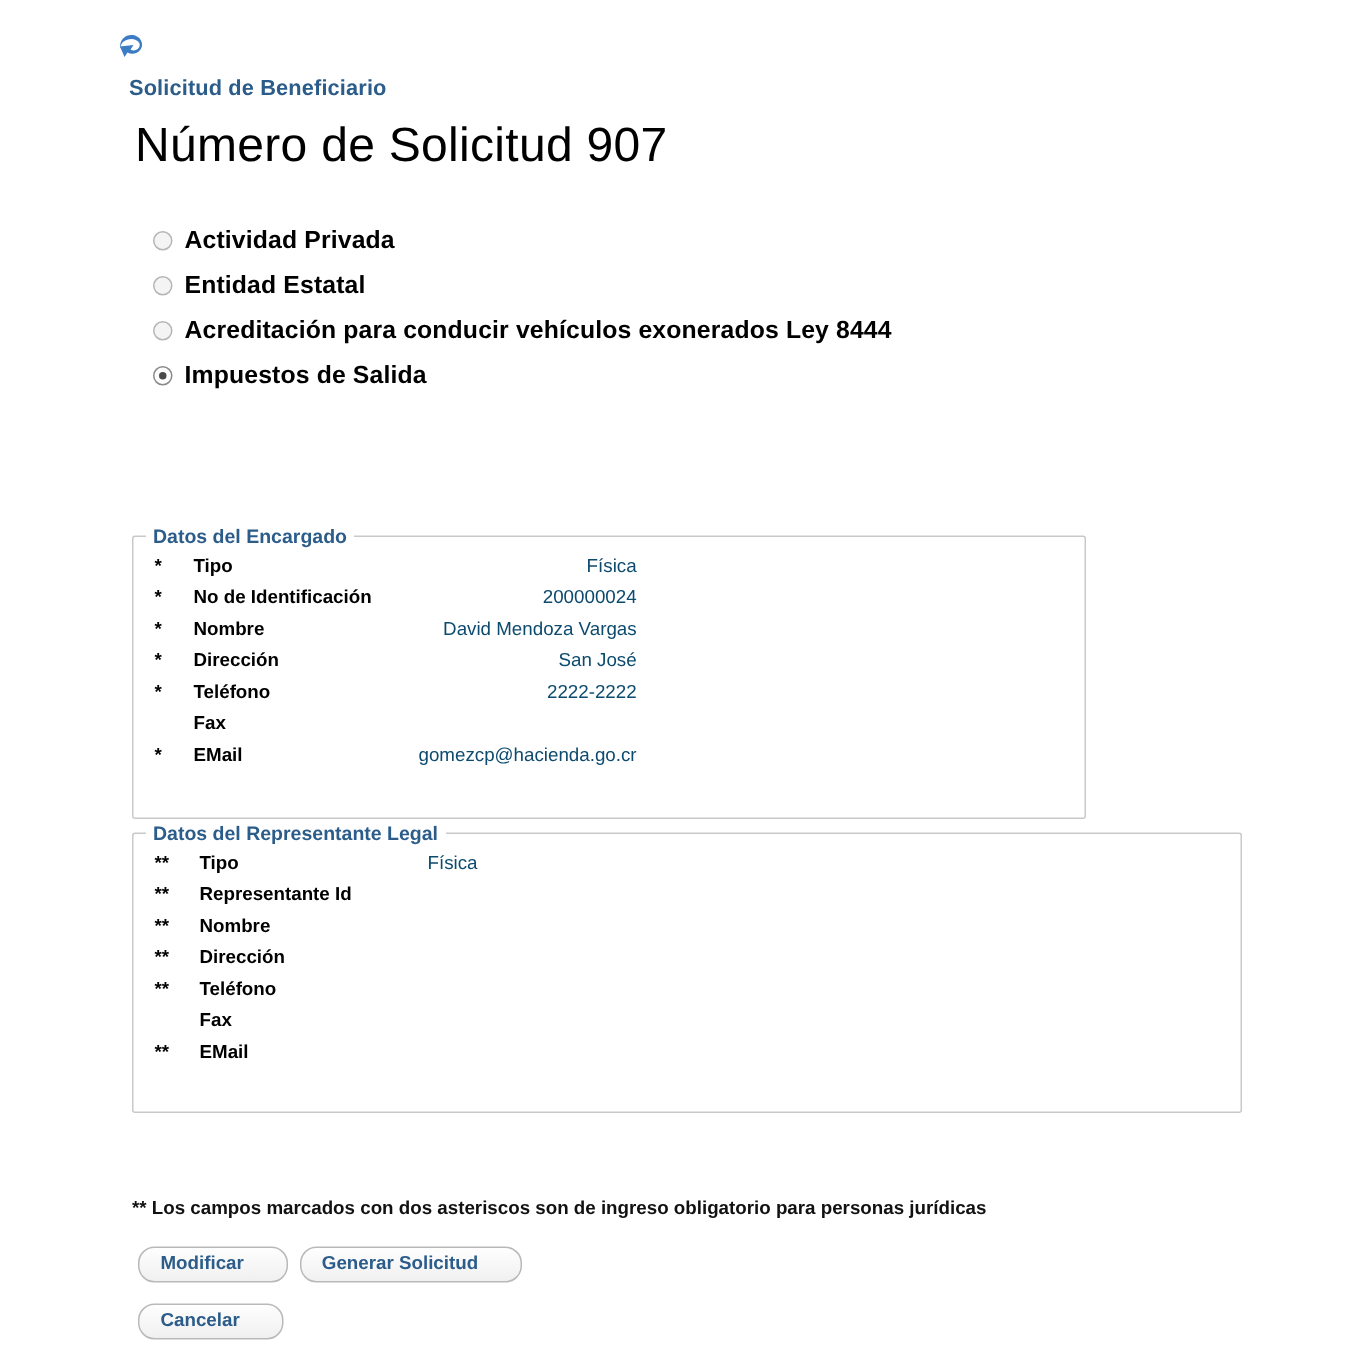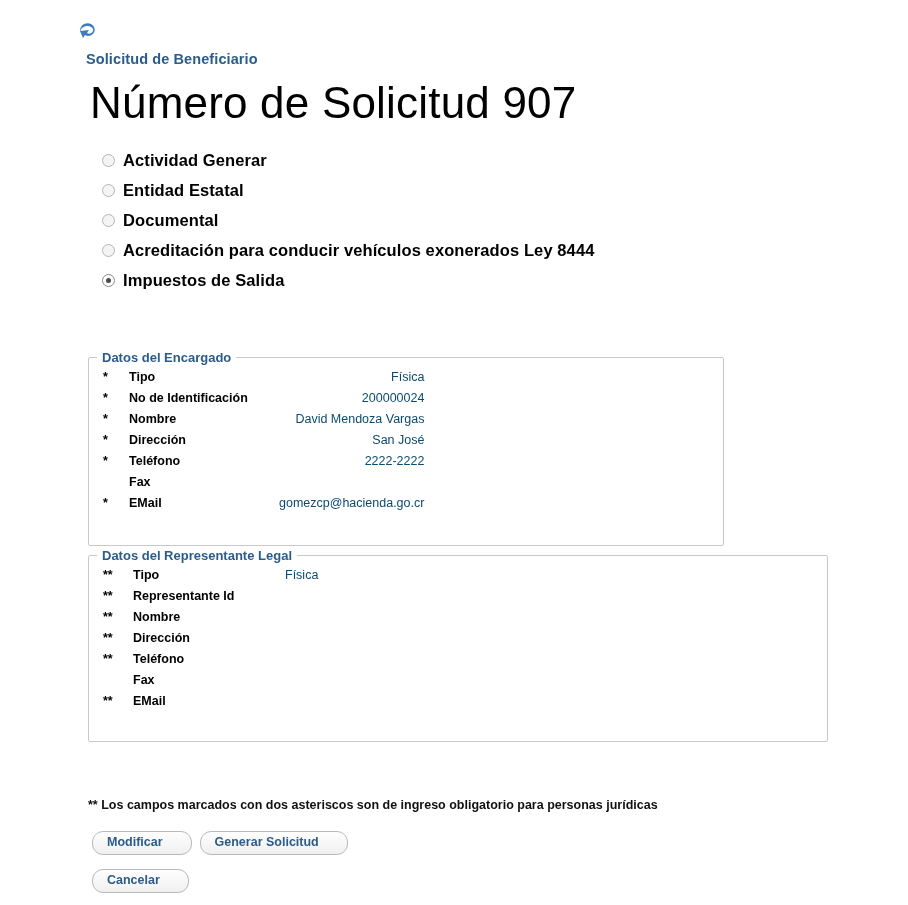--- a/index.html
+++ b/index.html
@@ -38,21 +38,21 @@
     top: 51px;
     font-size: 14.5px;
     font-weight: bold;
     color: #2b5c8a;
     letter-spacing: 0.1px;
   }
   .main-title {
     position: absolute;
     left: 90px;
     top: 78px;
-    font-size: 44px;
+    font-size: 32px;
     font-weight: normal;
     color: #000;
     letter-spacing: 0.2px;
   }
 
   .radio-list {
     position: absolute;
     left: 102px;
     top: 145px;
     width: 760px;
@@ -201,29 +201,25 @@
       <path d="M4 13 C4 5, 15 4, 17 9 C18 12, 14 15, 11 13 L13 10 L4 11 L7 18 L9 15 C14 18, 21 13, 18 7 C15 1, 3 2, 4 13 Z" fill="#3b7cc4"></path>
     </svg>
   </div>
 
   <div class="subtitle">Solicitud de Beneficiario</div>
   <div class="main-title">Número de Solicitud 907</div>
 
   <div class="radio-list">
     <div class="radio-row">
       <span class="radio-mark"></span>
-      <span class="radio-label">Actividad Generar</span>
+      <span class="radio-label">Actividad Privada</span>
     </div>
     <div class="radio-row">
       <span class="radio-mark"></span>
       <span class="radio-label">Entidad Estatal</span>
-    </div>
-    <div class="radio-row">
-      <span class="radio-mark"></span>
-      <span class="radio-label">Documental</span>
     </div>
     <div class="radio-row">
       <span class="radio-mark"></span>
       <span class="radio-label">Acreditación para conducir vehículos exonerados Ley 8444</span>
     </div>
     <div class="radio-row">
       <span class="radio-mark checked"></span>
       <span class="radio-label">Impuestos de Salida</span>
     </div>
   </div>

